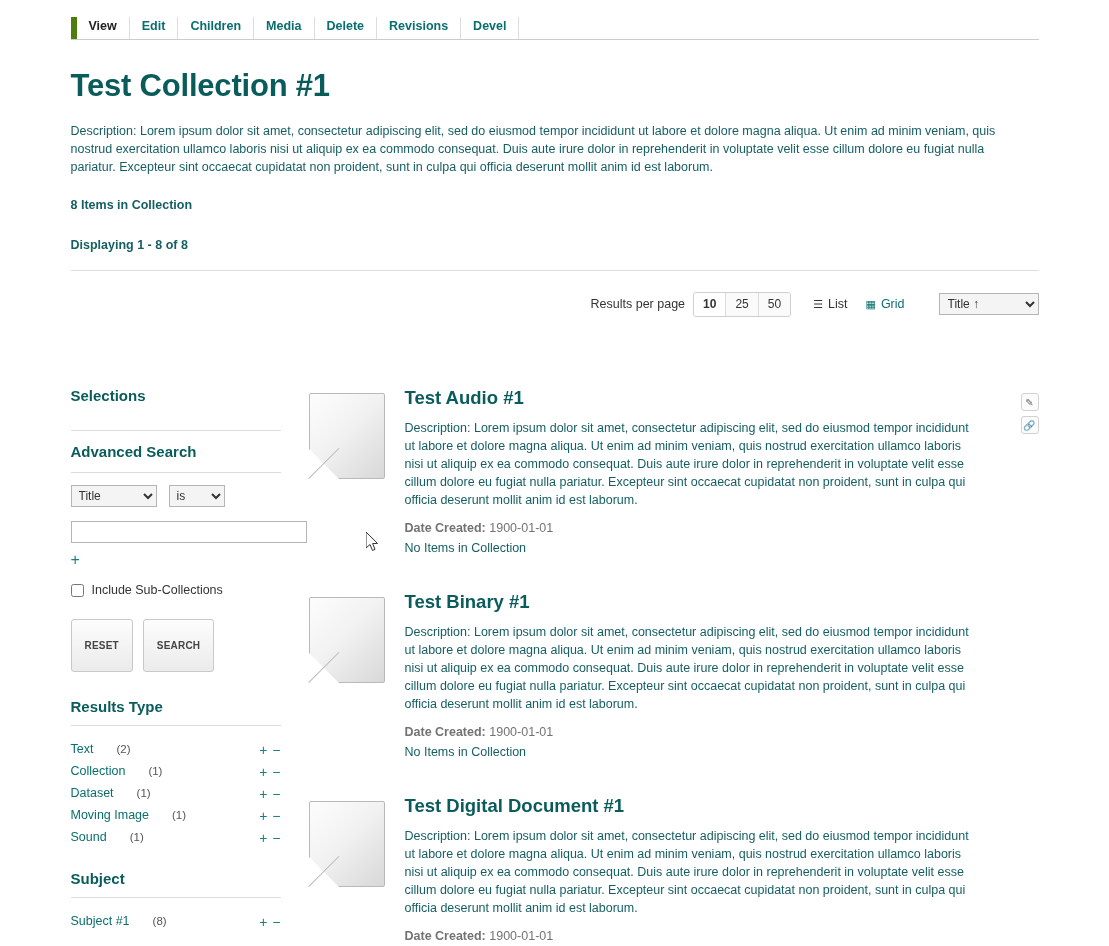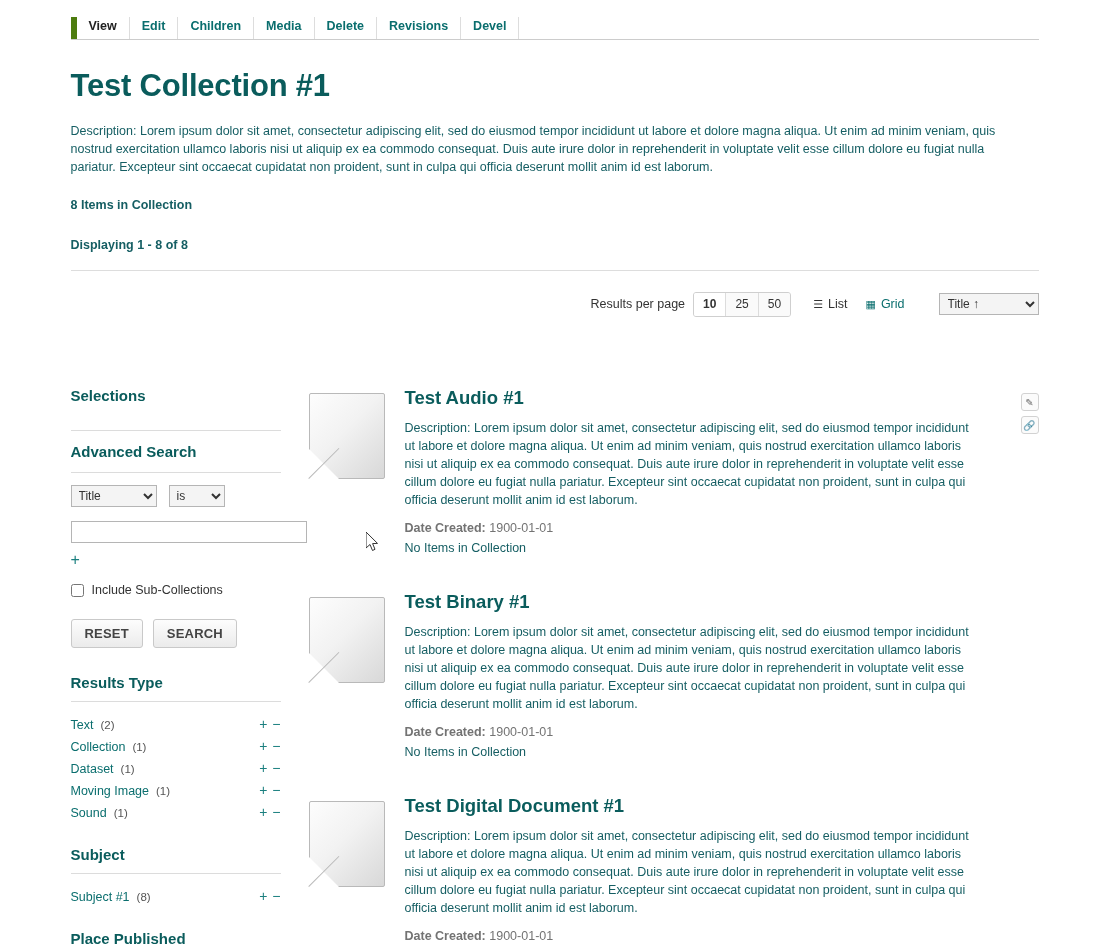--- a/index.html
+++ b/index.html
@@ -202,38 +202,39 @@
   .checkbox-row {
     display: flex;
     align-items: center;
     gap: 8px;
     margin-bottom: 22px;
     font-size: 12.5px;
   }
   .checkbox-row input { margin: 0; width: 13px; height: 13px; }
   .btn-row { display: flex; gap: 10px; margin-bottom: 26px; }
   .btn {
-    font-size: 13px;
-    font-weight: bold;
-    padding: 6px 13px;
+    font-size: 10px;
+    font-weight: bold;
+    padding: 20px 13px;
     border: 1px solid #c9c9c9;
     border-radius: 3px;
     background: linear-gradient(#fdfdfd,#ebebeb);
     color: #444;
     cursor: pointer;
     letter-spacing: 0.2px;
   }
 
   .facet-list { margin: 0; padding: 0; list-style: none; }
   .facet-item {
     display: flex;
-    align-items: flex-start;
+    align-items: flex-end;
     font-size: 12.5px;
     padding: 3px 0;
     line-height: 16px;
+    gap: 16px;
   }
   .facet-label { color: #0a6e6e; cursor: pointer; }
   .facet-count { color: #555; margin-left: 7px; font-size: 11.5px; }
   .facet-controls {
     margin-left: auto;
     display: flex;
     gap: 5px;
     color: #1a7f7f;
     font-size: 14px;
     line-height: 14px;

